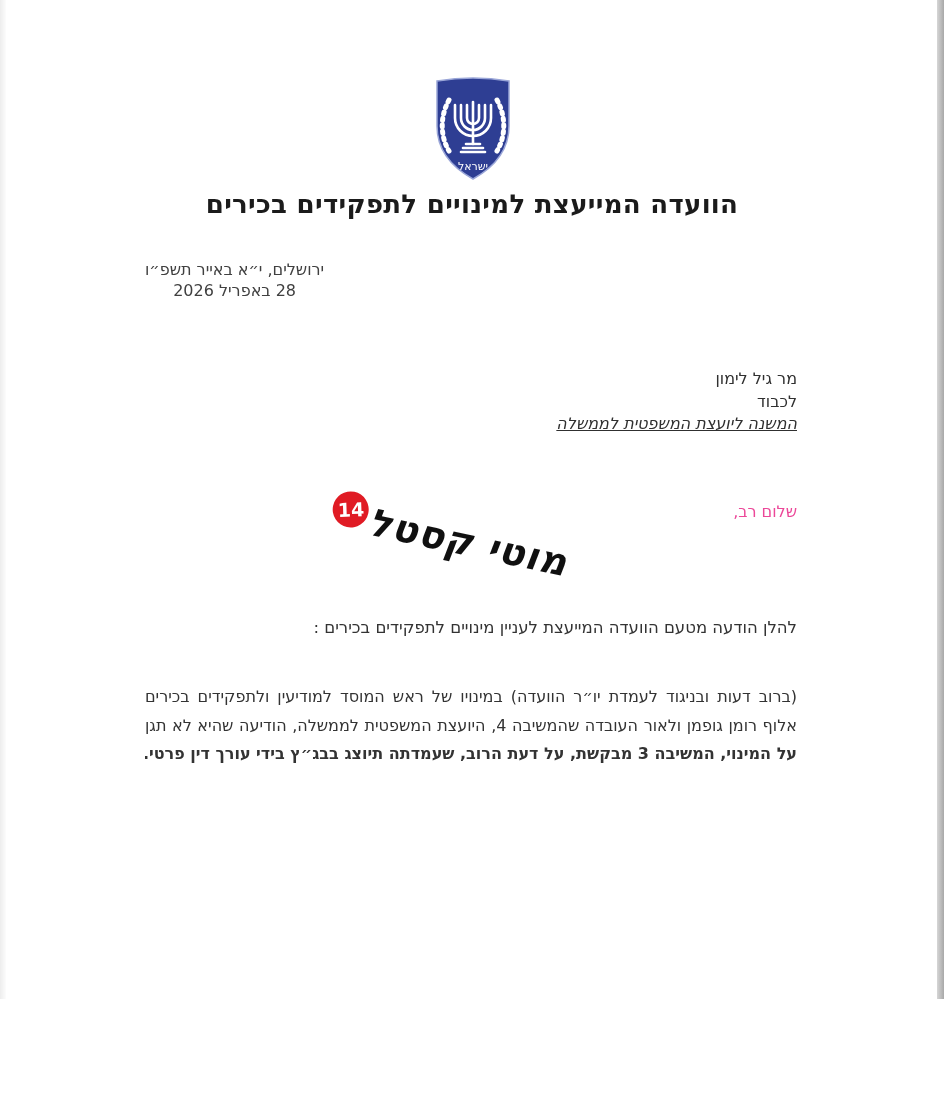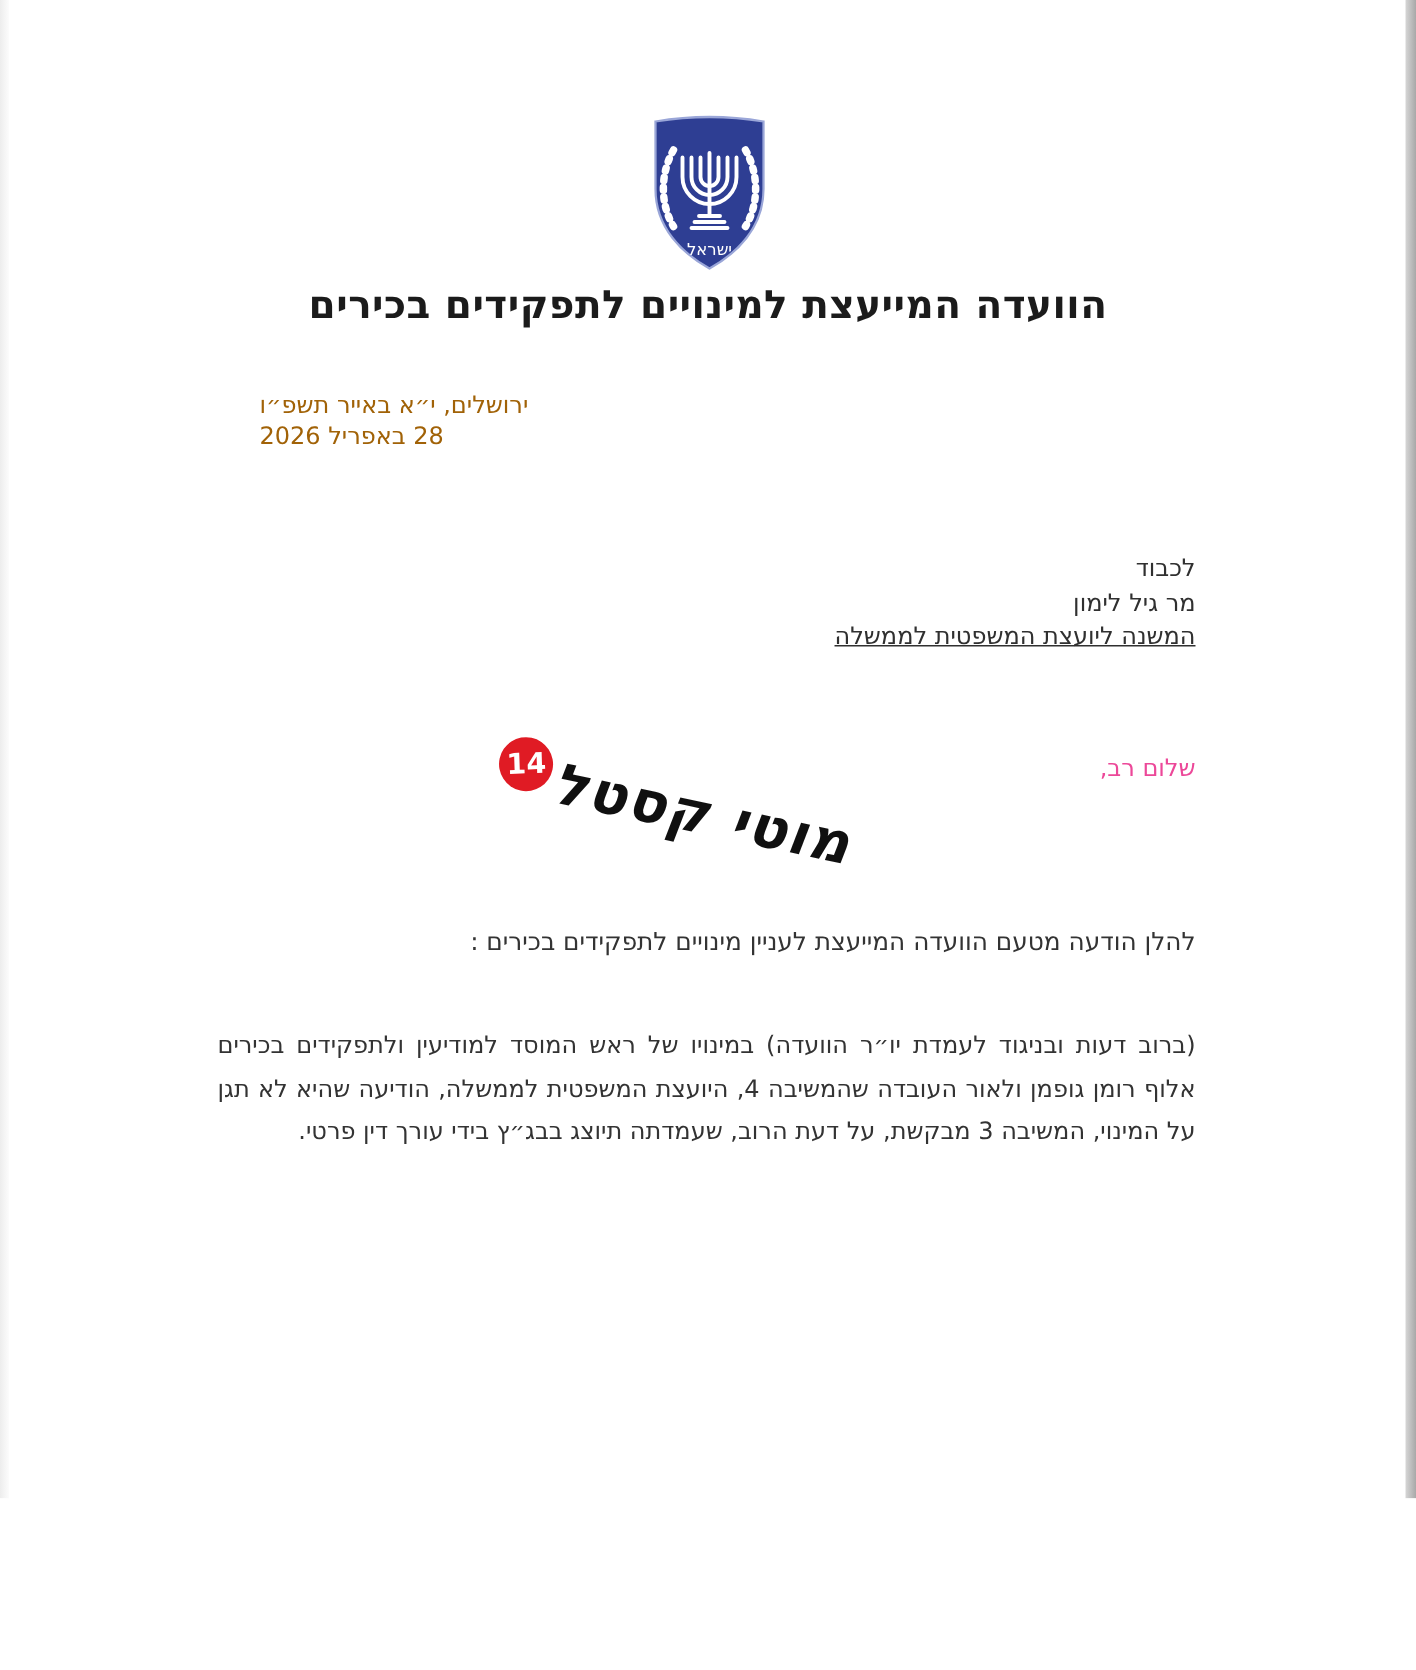--- a/index.html
+++ b/index.html
@@ -26,29 +26,29 @@
   }
   .letter-title {
     position: absolute; left: 0; right: 0; top: 189px;
     margin: 0; text-align: center;
     font-size: 26px; font-weight: bold; color: #1b1b1b;
     letter-spacing: 0.3px;
     direction: rtl;
   }
   .dateline {
     position: absolute; left: 145px; top: 259px;
-    direction: rtl; text-align: left;
-    font-size: 16px; line-height: 21px; color: #a16207; margin-left: 28px;
+    direction: rtl; text-align: center;
+    font-size: 16px; line-height: 21px; color: #404040;
   }
   .recipient {
     position: absolute; right: 147px; top: 368px;
     direction: rtl; text-align: right;
     font-size: 16px; line-height: 22.5px; color: #303030;
   }
-  .recipient .underlined { text-decoration: underline; }
+  .recipient .underlined { text-decoration: underline; font-style: italic; }
   .greeting {
     position: absolute; right: 147px; top: 502px;
     direction: rtl; font-size: 16px; color: #ec4899;
   }
   .watermark {
     position: absolute; left: 336px; top: 492px;
     display: flex; align-items: flex-start; gap: 5px;
     transform: rotate(12deg); transform-origin: left top;
   }
   .wm-badge {
@@ -80,20 +80,21 @@
   }
   .bodytext .jline {
     text-align: justify;
     text-align-last: justify;
     white-space: nowrap;
     overflow: hidden;
   }
   .bodytext .jline.last {
     text-align: left;
     text-align-last: right;
+    font-weight: bold;
   }
   .sigblock {
     position: absolute; left: 262px; top: 908px; width: 200px;
     direction: rtl; text-align: center;
     font-size: 16px; line-height: 23px; color: #2f2f2f;
   }
   .sig-scribble { display: block; margin: -6px auto -4px auto; }
   .sig-name { margin-top: 2px; }
 </style>
 </head>
@@ -127,22 +128,22 @@
   </div>
 
   <h1 class="letter-title">הוועדה המייעצת למינויים לתפקידים בכירים</h1>
 
   <div class="dateline">
     <div>ירושלים, י״א באייר תשפ״ו</div>
     <div>28 באפריל 2026</div>
   </div>
 
   <div class="recipient">
+    <div>מר גיל לימון</div>
     <div>לכבוד</div>
-    <div>מר גיל לימון</div>
     <div class="underlined">המשנה ליועצת המשפטית לממשלה</div>
   </div>
 
   <div class="greeting">שלום רב,</div>
 
   <div class="watermark">
     <span class="wm-badge" style="background: rgb(224, 27, 36);">
       <span>14</span>
     </span>
     <span class="wm-text">מוטי קסטל</span>

